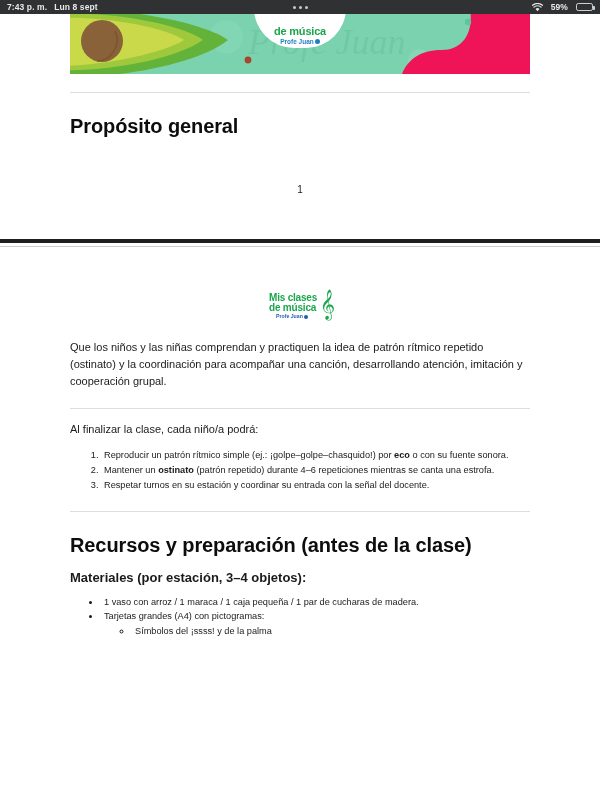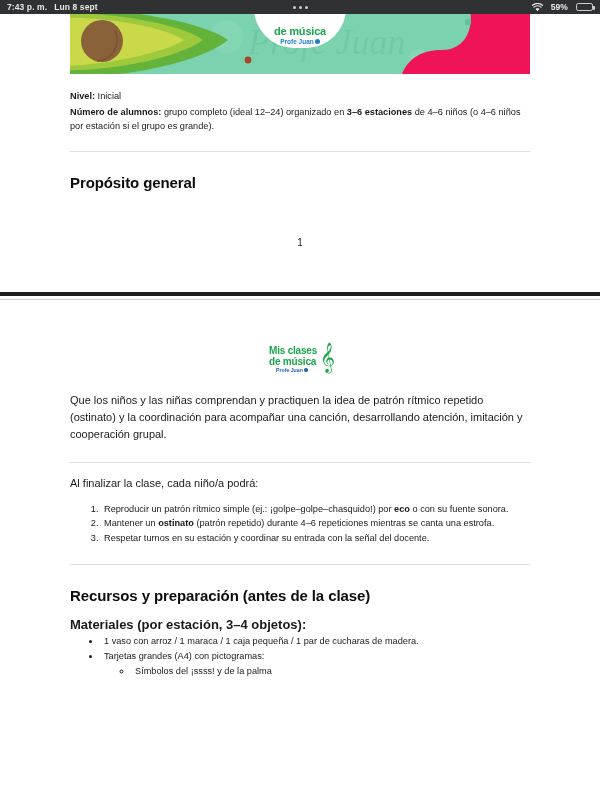--- a/index.html
+++ b/index.html
@@ -160,21 +160,21 @@
   .meta .row { margin-top: 2px; }
   .meta b { font-weight: bold; }
 
   .hr {
     border: 0;
     border-top: 1px solid #dedede;
     margin: 18px 0 0 0;
   }
 
   h2.section {
-    font-size: 15px;
+    font-size: 20px;
     font-weight: bold;
     color: #0d0d0d;
     letter-spacing: -0.1px;
     margin-top: 22px;
   }
 
   .para {
     font-size: 11px;
     color: #1a1a1a;
     line-height: 1.55;
@@ -247,21 +247,21 @@
     margin-top: 11px;
     padding-left: 31px;
     font-size: 9.2px;
     color: #1a1a1a;
     line-height: 1.5;
   }
   ol.objectives li { margin-top: 1px; padding-left: 3px; }
   ol.objectives li b { font-weight: bold; }
 
   ul.bullets {
-    margin-top: 3px;
+    margin-top: 11px;
     padding-left: 31px;
     font-size: 9.2px;
     color: #1a1a1a;
     line-height: 1.5;
     list-style-type: disc;
   }
   ul.bullets li { margin-top: 1px; padding-left: 3px; }
   ul.bullets ul {
     padding-left: 28px;
     list-style-type: circle;
@@ -330,28 +330,20 @@
         </g>
       </svg>
       <div class="banner-logo">
         <span class="l1">de música</span>
         <span class="l2"><span>Profe Juan</span><span class="pj-dot"></span></span>
       </div>
     </div>
 
     <div class="page-inner">
 
-      <div class="meta">
-        <div class="row">
-          <b>Nivel:</b><span> Inicial</span>
-        </div>
-        <div class="row">
-          <b>Número de alumnos:</b><span> grupo completo (ideal 12–24) organizado en </span><b>3–6 estaciones</b><span> de 4–6 niños (o 4–6 niños por estación si el grupo es grande).</span>
-        </div>
-      </div>
 
       <hr class="hr">
 
       <h2 class="section">Propósito general</h2>
 
       <div class="pagenum">1</div>
     </div>
   </div>
 
   <div class="page-break"></div>

